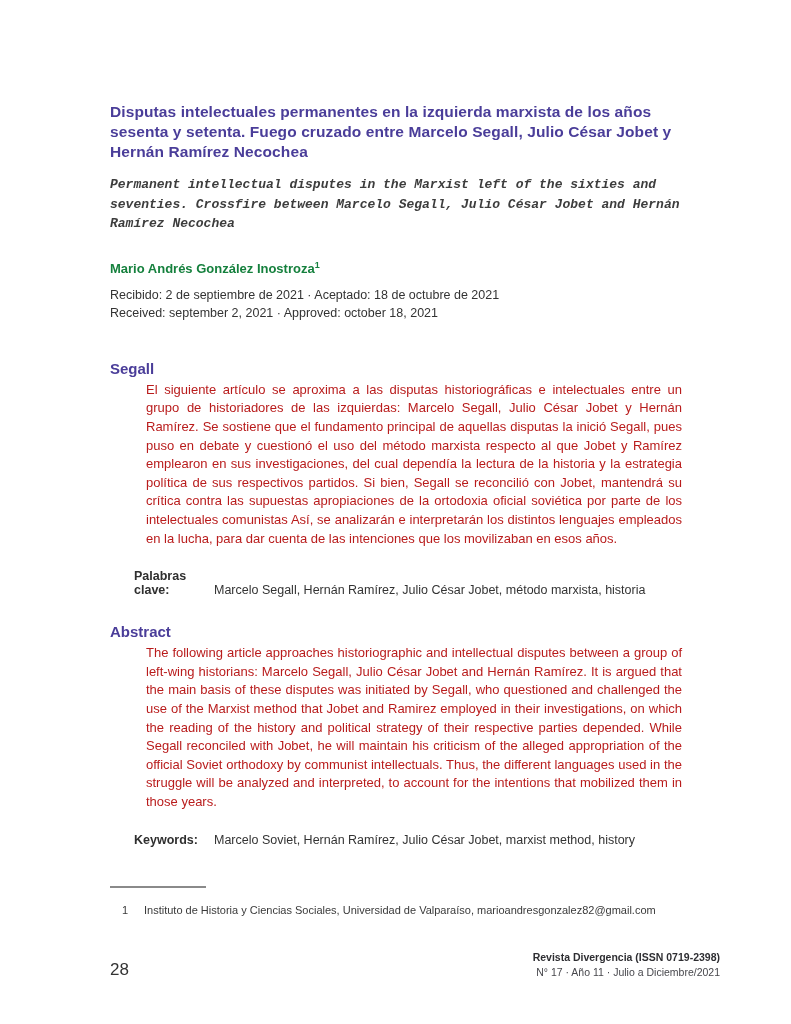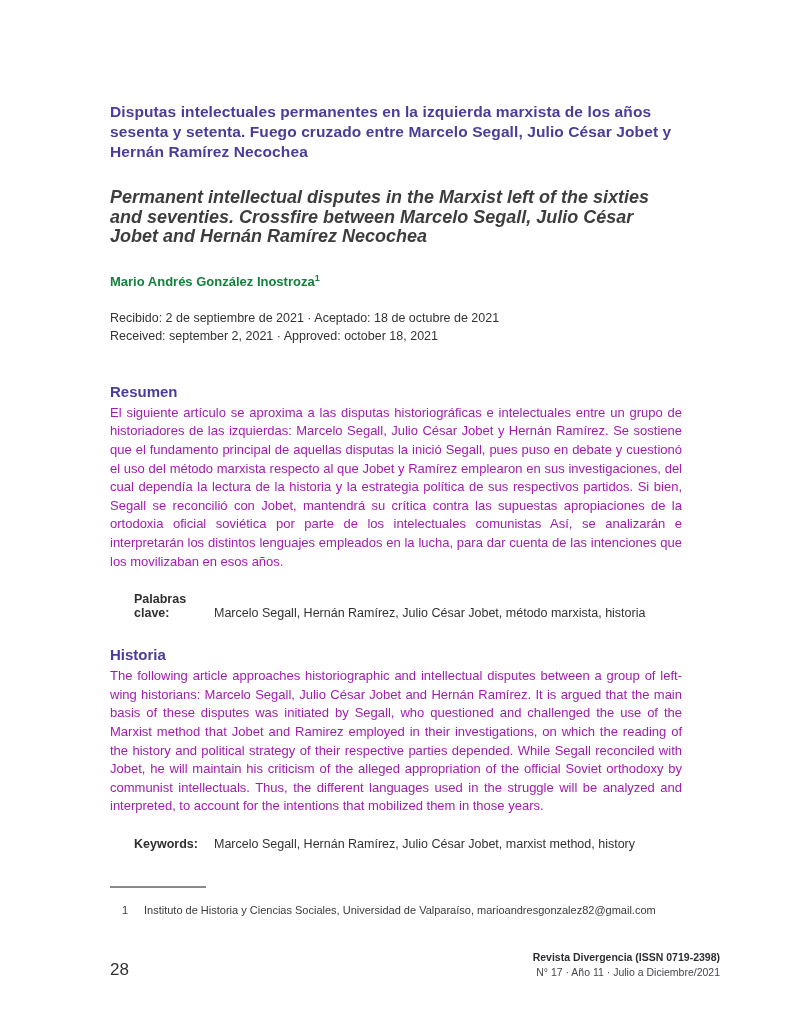--- a/index.html
+++ b/index.html
@@ -21,35 +21,36 @@
   }
   .title-es {
     margin-top: 102px;
     color: #4a3d99;
     font-weight: bold;
     font-size: 15.5px;
     line-height: 20px;
     letter-spacing: 0.1px;
   }
   .title-en {
-    margin-top: 26px;
+    margin-top: 13px;
     font-style: italic;
-    font-size: 18px;
+    font-size: 13px;
     line-height: 19.5px;
     color: #3d3d3d;
+    font-family: Liberation Mono, monospace;
   }
   .author {
     margin-top: 26px;
     font-weight: bold;
     font-size: 13px;
     color: #15803d;
   }
   .author sup { font-size: 9px; font-weight: bold; }
   .dates-es {
-    margin-top: 22px;
+    margin-top: 12px;
     font-size: 12.5px;
     color: #333333;
   }
   .dates-en {
     margin-top: 4px;
     font-size: 12.5px;
     color: #333333;
   }
   .section-heading {
     color: #4a3d99;
@@ -57,21 +58,22 @@
     font-size: 15px;
     line-height: 18px;
   }
   .resumen-heading { margin-top: 40px; }
   .abstract-heading { margin-top: 26px; }
   .body-par {
     margin-top: 3px;
     font-size: 13px;
     line-height: 18.6px;
     text-align: justify;
-    color: #a21caf;
+    color: #b91c1c;
+    margin-left: 36px;
   }
   .kw-line {
     margin-top: 21px;
     font-size: 12.5px;
     color: #333333;
   }
   .kw-label {
     display: inline-block;
     width: 104px;
     font-weight: bold;
@@ -131,31 +133,31 @@
     <h1 class="title-es">Disputas intelectuales permanentes en la izquierda marxista de los años sesenta y setenta. Fuego cruzado entre Marcelo Segall, Julio César Jobet y Hernán Ramírez Necochea</h1>
 
     <h2 class="title-en">Permanent intellectual disputes in the Marxist left of the sixties and seventies. Crossfire between Marcelo Segall, Julio César Jobet and Hernán Ramírez Necochea</h2>
 
     <p class="author"><span>Mario Andrés González Inostroza</span><sup>1</sup></p>
 
     <p class="dates-es">Recibido: 2 de septiembre de 2021 · Aceptado: 18 de octubre de 2021</p>
 
     <p class="dates-en">Received: september 2, 2021 · Approved: october 18, 2021</p>
 
-    <h3 class="section-heading resumen-heading">Resumen</h3>
+    <h3 class="section-heading resumen-heading">Segall</h3>
 
     <p class="body-par">El siguiente artículo se aproxima a las disputas historiográficas e intelectuales entre un grupo de historiadores de las izquierdas: Marcelo Segall, Julio César Jobet y Hernán Ramírez. Se sostiene que el fundamento principal de aquellas disputas la inició Segall, pues puso en debate y cuestionó el uso del método marxista respecto al que Jobet y Ramírez emplearon en sus investigaciones, del cual dependía la lectura de la historia y la estrategia política de sus respectivos partidos. Si bien, Segall se reconcilió con Jobet, mantendrá su crítica contra las supuestas apropiaciones de la ortodoxia oficial soviética por parte de los intelectuales comunistas  Así, se analizarán e interpretarán los distintos lenguajes empleados en la lucha, para dar cuenta de las intenciones que los movilizaban en esos años.</p>
 
     <p class="kw-line"><span class="kw-label">Palabras clave:</span><span>Marcelo Segall, Hernán Ramírez, Julio César Jobet, método marxista, historia</span></p>
 
-    <h3 class="section-heading abstract-heading">Historia</h3>
+    <h3 class="section-heading abstract-heading">Abstract</h3>
 
     <p class="body-par">The following article approaches historiographic and intellectual disputes between a group of left-wing historians: Marcelo Segall, Julio César Jobet and Hernán Ramírez. It is argued that the main basis of these disputes was initiated by Segall, who questioned and challenged the use of the Marxist method that Jobet and Ramirez employed in their investigations, on which the reading of the history and political strategy of their respective parties depended. While Segall reconciled with Jobet, he will maintain his criticism of the alleged appropriation of the official Soviet orthodoxy by communist intellectuals. Thus, the different languages used in the struggle will be analyzed and interpreted, to account for the intentions that mobilized them in those years.</p>
 
-    <p class="kw-line"><span class="kw-label">Keywords:</span><span>Marcelo Segall, Hernán Ramírez, Julio César Jobet, marxist method, history</span></p>
+    <p class="kw-line"><span class="kw-label">Keywords:</span><span>Marcelo Soviet, Hernán Ramírez, Julio César Jobet, marxist method, history</span></p>
 
   </div>
 
   <div class="footnote-rule"></div>
 
   <p class="footnote"><span class="fn-num">1</span><span>Instituto de Historia y Ciencias Sociales, Universidad de Valparaíso, marioandresgonzalez82@gmail.com</span></p>
 
   <div class="footer-pagenum">28</div>
 
   <div class="footer-right">

